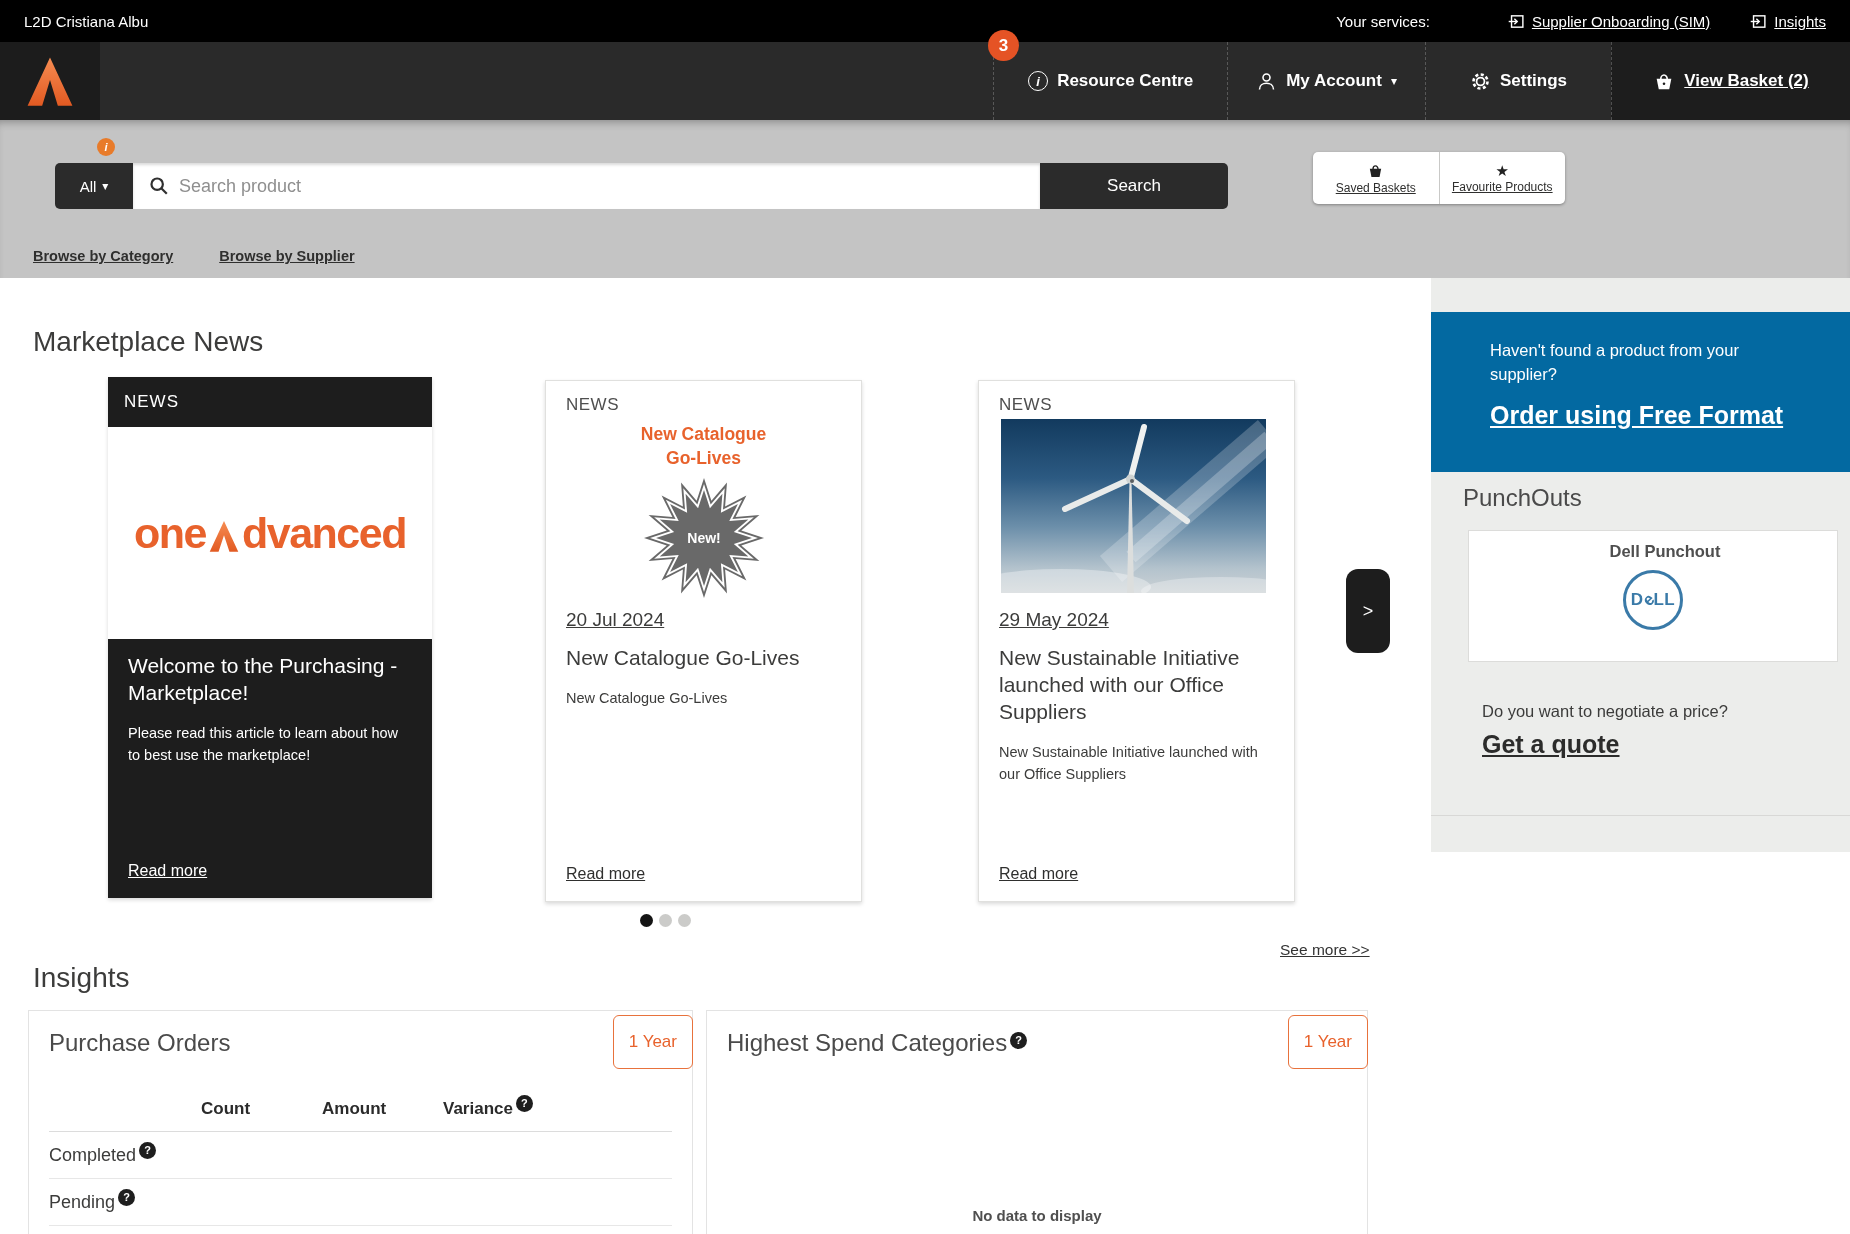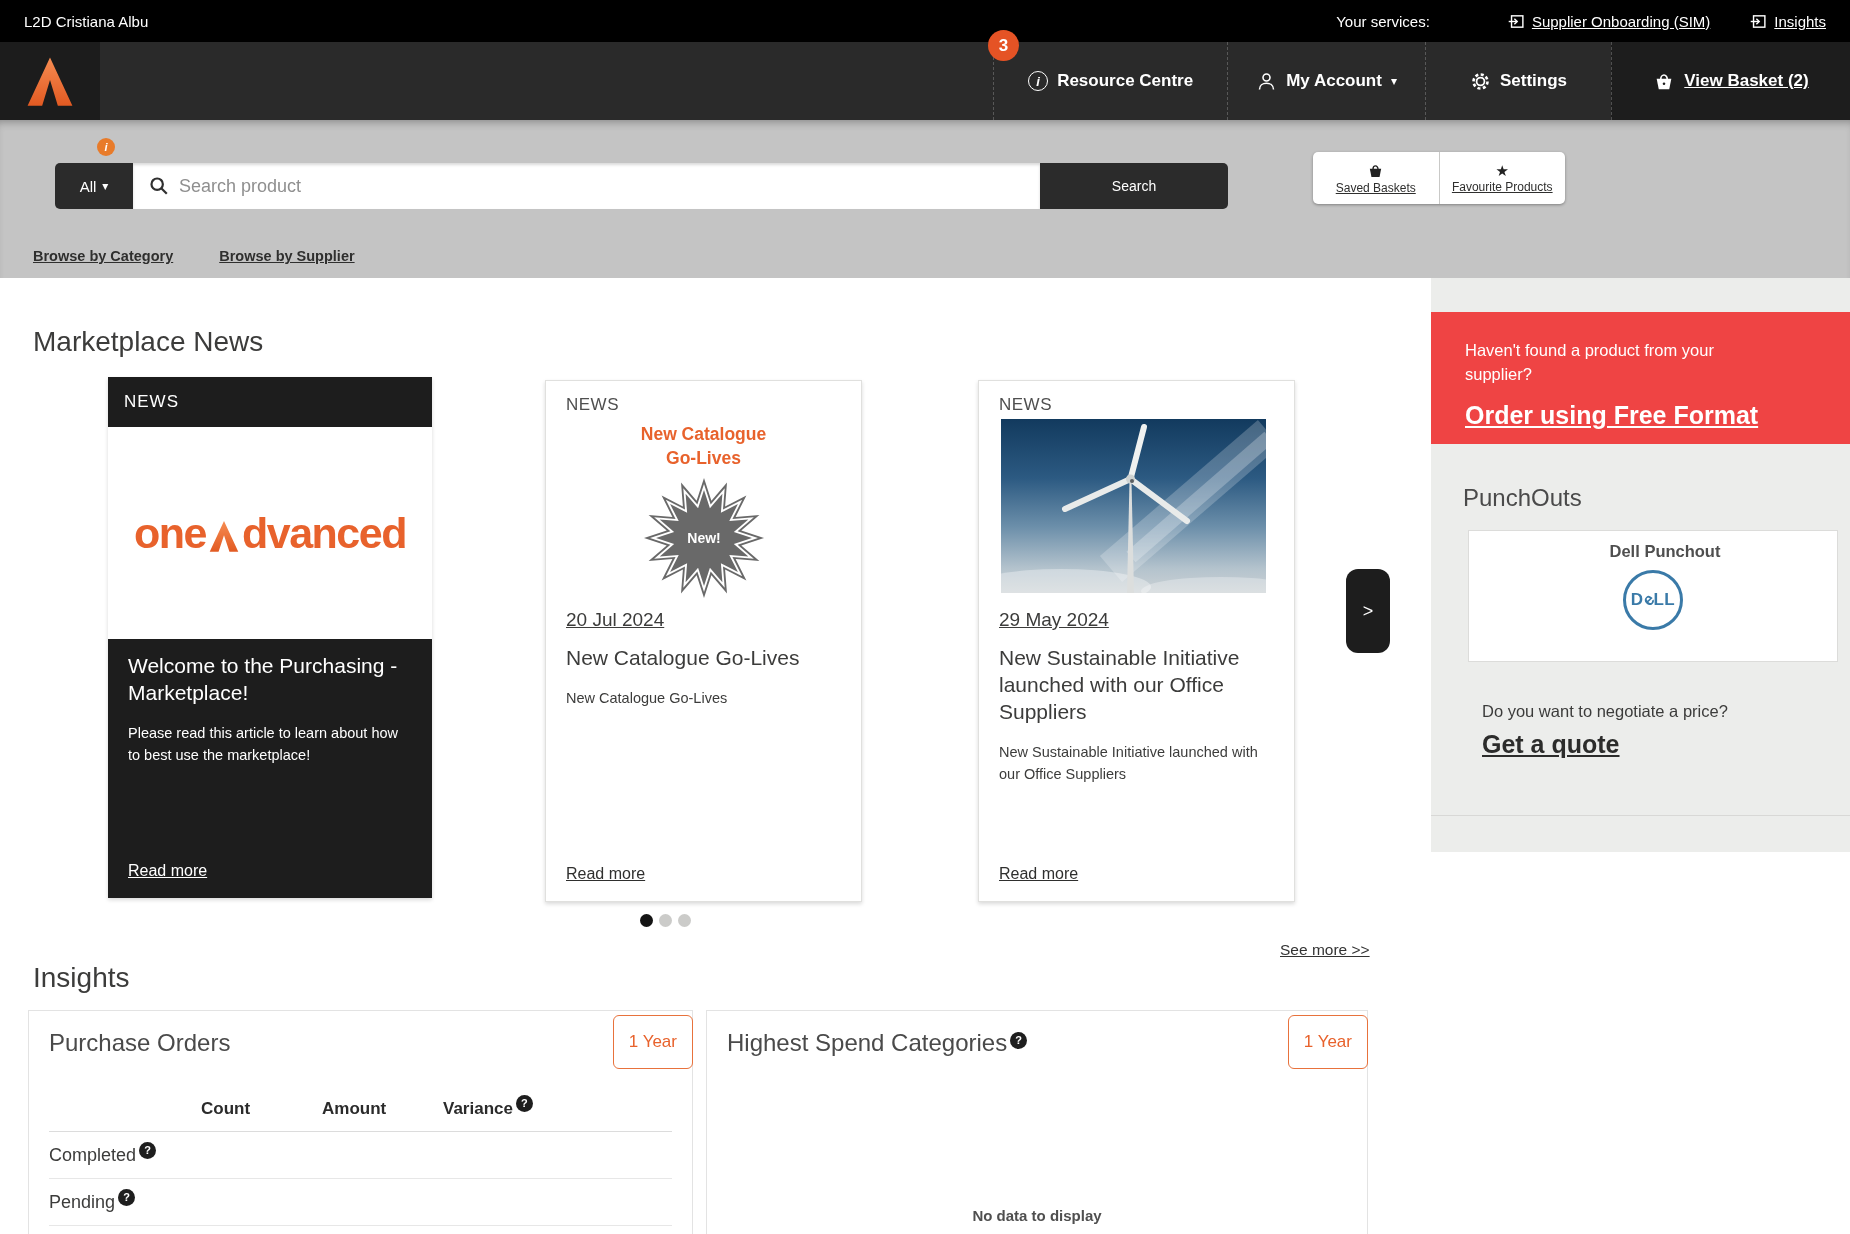--- a/index.html
+++ b/index.html
@@ -43,21 +43,21 @@
                display:flex; align-items:center; justify-content:center; }
   .all-btn { position:absolute; left:55px; top:43px; width:78px; height:46px; background:#2b2b2b; color:#fff;
              border:none; border-radius:5px 0 0 5px; font-size:15px; font-family:inherit;
              display:flex; align-items:center; justify-content:center; gap:6px; cursor:pointer; }
   .search-input-wrap { position:absolute; left:133px; top:43px; width:907px; height:46px; background:#fff; }
   .search-input-wrap svg { position:absolute; left:15px; top:12px; }
   .search-input { width:100%; height:100%; border:none; outline:none; padding-left:46px; font-size:18px;
                   font-family:inherit; color:#333; box-shadow:inset 0 2px 3px rgba(0,0,0,0.15); }
   .search-input::placeholder { color:#8f8f8f; }
   .search-btn { position:absolute; left:1040px; top:43px; width:188px; height:46px; background:#2b2b2b; color:#fff;
-                border:none; border-radius:0 5px 5px 0; font-size:14px; font-family:inherit; cursor:pointer; }
+                border:none; border-radius:0 5px 5px 0; font-size:17px; font-family:inherit; cursor:pointer; }
   .quick-box { position:absolute; left:1313px; top:32px; width:252px; height:52px; background:#fff;
                border-radius:5px; box-shadow:0 1px 3px rgba(0,0,0,0.35); display:flex; }
   .quick { flex:1; display:flex; flex-direction:column; align-items:center; justify-content:center; gap:2px;
            color:#2f2f2e; font-size:12px; cursor:pointer; }
   .quick:first-child { border-right:1px solid #c9c9c7; }
   .quick .star-glyph { font-size:15px; line-height:1; color:#222; }
   .browse-row { position:absolute; left:33px; top:128px; display:flex; gap:46px; }
   .browse-row a { font-size:14.5px; font-weight:bold; color:#2f2f2e; text-decoration:underline; cursor:pointer; }
 
   
@@ -113,21 +113,21 @@
   .po-head .spacer { flex:1; }
   .po-cell { width:121px; }
   .po-pad { width:108px; }
   .table-line { border-top:1px solid #dcdcdc; margin-top:12px; }
   .po-row { padding:13px 0 12px 0; font-size:18px; color:#3c3c3b; border-bottom:1px solid #e7e7e7; }
   .no-data { position:absolute; left:0; right:0; top:196px; text-align:center; font-size:15px;
              font-weight:bold; color:#4f4f4f; }
 
   
   .sidebar { position:absolute; left:1431px; top:278px; width:419px; height:574px; background:#ecedeb; }
-  .ff-box { position:absolute; left:0; top:34px; width:100%; height:132px; background:#ef4444; padding:27px 34px; }
+  .ff-box { position:absolute; left:0; top:34px; width:100%; height:160px; background:#0369a1; padding:27px 59px; }
   .ff-box p { color:#fff; font-size:16.5px; line-height:1.45; max-width:300px; }
   .ff-link { display:inline-block; margin-top:14px; color:#fff; font-size:25px; font-weight:bold;
              text-decoration:underline; cursor:pointer; }
   .punchouts-h { position:absolute; left:32px; top:206px; font-size:24px; font-weight:400; color:#4a4a4a; }
   .punchout-card { position:absolute; left:37px; top:252px; width:370px; height:132px; background:#fff;
                    border:1px solid #dcdcda; cursor:pointer; text-align:center; }
   .po-title { font-size:16.5px; font-weight:bold; color:#4f4f4f; margin-top:11px;padding-left:24px; }
   .dell-logo { width:60px; height:60px; border:3.5px solid #3a7aa8; border-radius:50%; margin:9px auto 0 auto;
                display:flex; align-items:center; justify-content:center; color:#3a7aa8; font-weight:bold;
                font-size:17px; letter-spacing:0.5px; }

